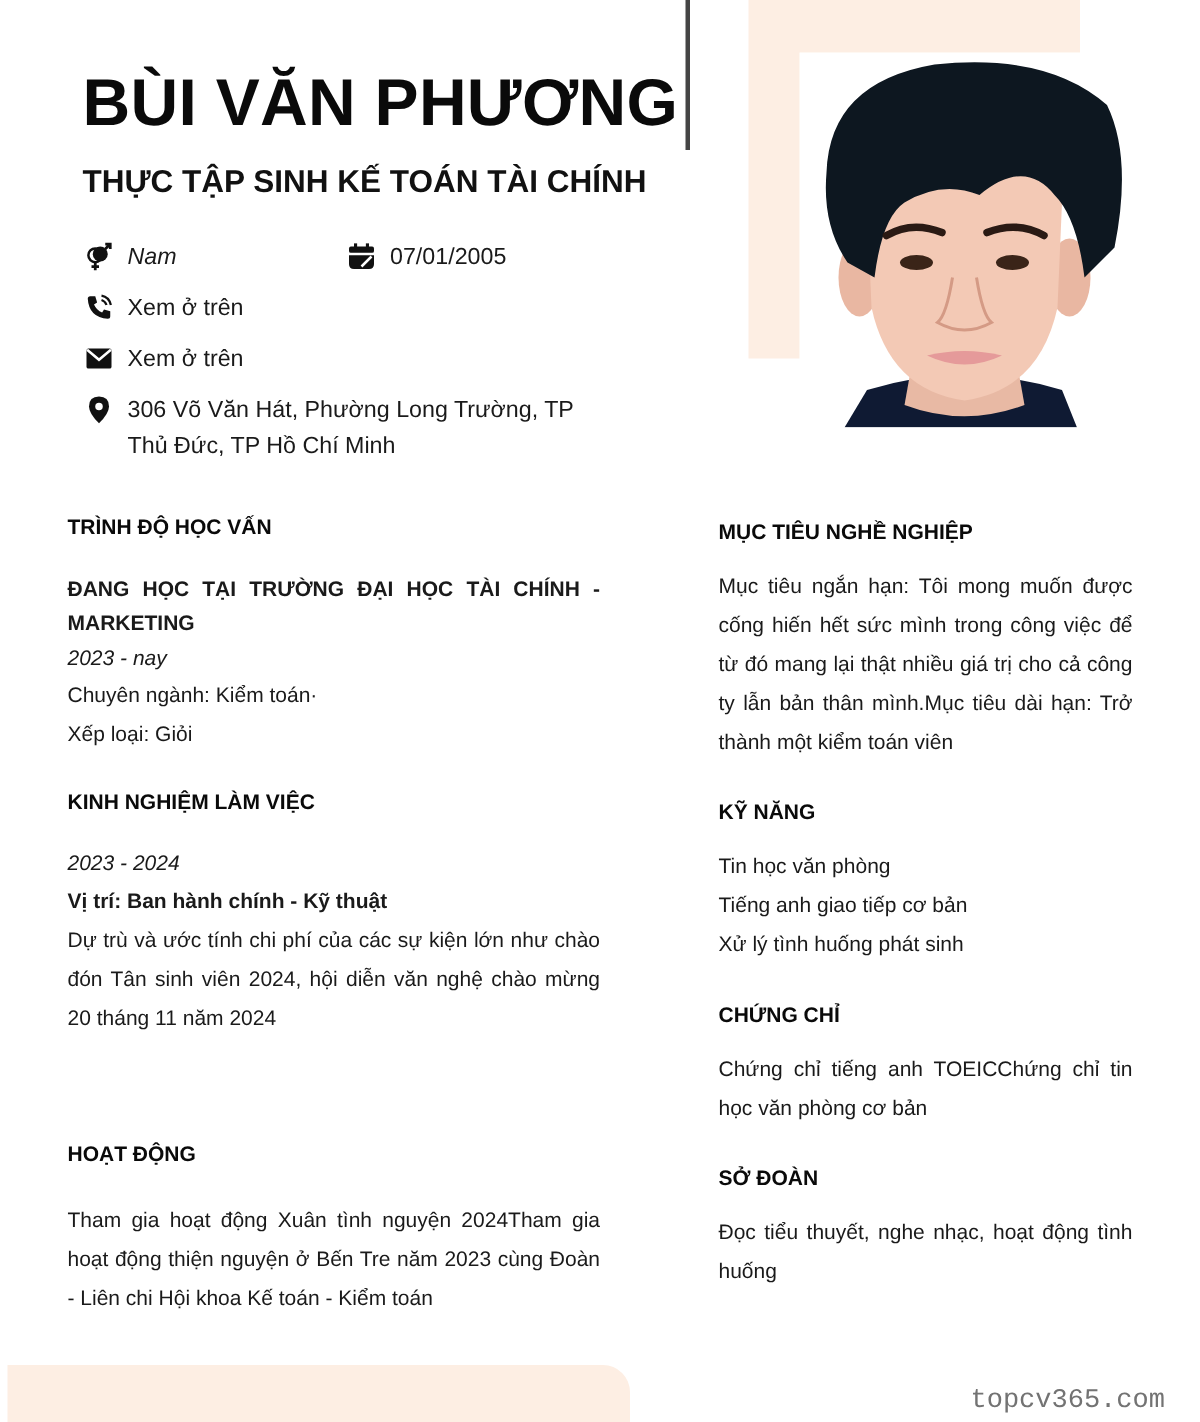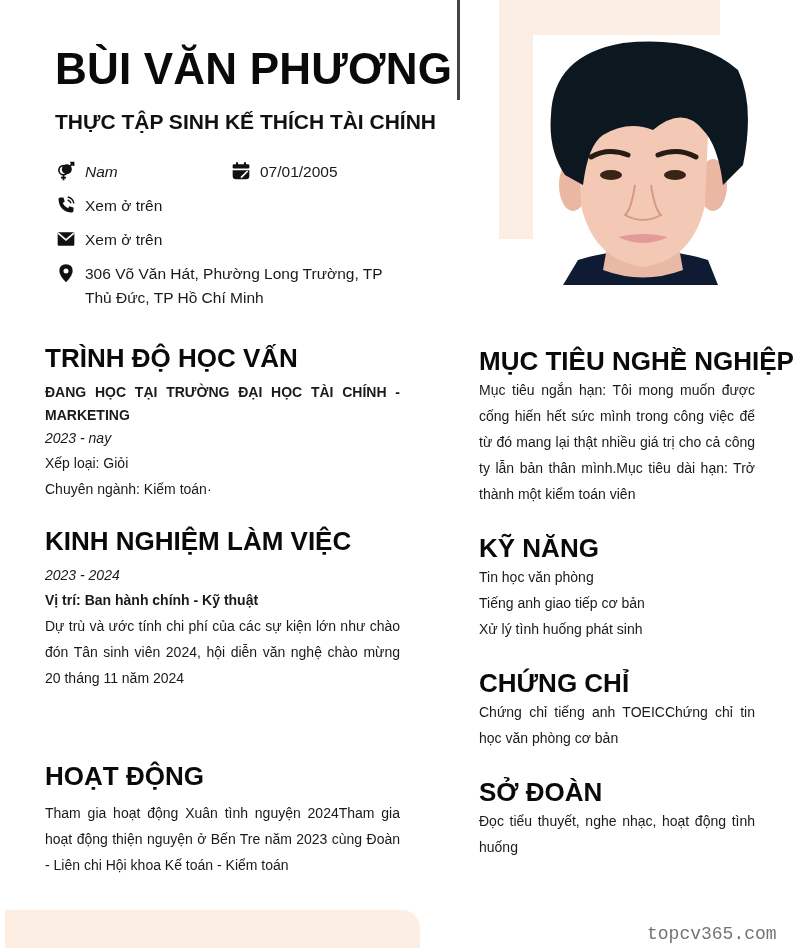--- a/index.html
+++ b/index.html
@@ -12,21 +12,21 @@
   .peach-bottom { position: absolute; left: 5px; top: 910px; width: 415px; height: 40px; background: #FDEEE3; border-top-right-radius: 18px; }
 
   .name { position: absolute; left: 55px; top: 44px; font-size: 44px; font-weight: 700; letter-spacing: 0.2px; color: #0a0a0a; white-space: nowrap; }
   .role { position: absolute; left: 55px; top: 110px; font-size: 21px; font-weight: 700; color: #111; white-space: nowrap; }
 
   .info { position: absolute; font-size: 15.5px; color: #1a1a1a; display: flex; align-items: flex-start; }
   .info .ic { width: 22px; height: 22px; margin-right: 8px; flex: none; display: flex; align-items: center; justify-content: center; }
   .info .ic svg { width: 20px; height: 20px; }
   .info .txt { line-height: 24px; }
 
-  .sec-title { position: absolute; font-size: 26px; font-weight: 700; color: #0a0a0a; white-space: nowrap; }
+  .sec-title { position: absolute; font-size: 14px; font-weight: 700; color: #0a0a0a; white-space: nowrap; }
   .block { position: absolute; font-size: 14px; color: #1a1a1a; line-height: 26px; text-align: justify; }
   .sub-title { font-weight: 700; font-size: 14px; line-height: 23px; text-align: justify; text-align-last: left; }
   .date { font-style: italic; font-size: 14px; line-height: 23px; }
   .plain { font-size: 14px; line-height: 26px; }
   .bold-line { font-weight: 700; line-height: 26px; }
   .watermark { position: absolute; left: 647px; top: 924px; font-family: "Liberation Mono", "DejaVu Sans Mono", monospace; font-size: 18px; color: #737373; }
 </style>
 </head>
 <body>
 
@@ -54,21 +54,21 @@
     <ellipse cx="78" cy="140" rx="11" ry="5" fill="#3a2418"></ellipse>
     <ellipse cx="142" cy="140" rx="11" ry="5" fill="#3a2418"></ellipse>
 
     <path d="M102 150 Q98 175 92 180 Q110 190 128 180 Q122 175 118 150" stroke="#d49a85" stroke-width="2" fill="none"></path>
 
     <path d="M85 202 Q110 196 135 202 Q110 214 85 202 Z" fill="#e59a9a"></path>
   </svg>
 </div>
 
 <div class="name">BÙI VĂN PHƯƠNG</div>
-<div class="role">THỰC TẬP SINH KẾ THÍCH TÀI CHÍNH</div>
+<div class="role">THỰC TẬP SINH KẾ TOÁN TÀI CHÍNH</div>
 
 <div class="info" style="left:55px; top:160px;font-style:italic;">
   <span class="ic">
     <svg viewBox="0 0 24 24">
         <circle cx="13" cy="10" r="6" fill="#111"></circle>
         <path d="M17 6 L21 2 M17 2 H21 V6" stroke="#111" stroke-width="2.2" fill="none"></path>
         <circle cx="9" cy="11" r="5.5" fill="none" stroke="#111" stroke-width="2"></circle>
         <path d="M9 16.5 V23 M6 20 H12" stroke="#111" stroke-width="2.2"></path>
       </svg>
   </span>
@@ -116,22 +116,22 @@
         <circle cx="12" cy="9.5" r="3" fill="#fff"></circle>
       </svg>
   </span>
   <span class="txt">306 Võ Văn Hát, Phường Long Trường, TP Thủ Đức, TP Hồ Chí Minh</span>
 </div>
 
 <div class="sec-title" style="left:45px; top:343px;">TRÌNH ĐỘ HỌC VẤN</div>
 <div class="block" style="left:45px; top:381px; width:355px;">
   <div class="sub-title">ĐANG HỌC TẠI TRƯỜNG ĐẠI HỌC TÀI CHÍNH - MARKETING</div>
   <div class="date">2023 - nay</div>
+  <div class="plain">Chuyên ngành: Kiểm toán·</div>
   <div class="plain">Xếp loại: Giỏi</div>
-  <div class="plain">Chuyên ngành: Kiểm toán·</div>
 </div>
 
 <div class="sec-title" style="left:45px; top:526px;">KINH NGHIỆM LÀM VIỆC</div>
 <div class="block" style="left:45px; top:564px; width:355px;">
   <div class="date">2023 - 2024</div>
   <div class="bold-line">Vị trí: Ban hành chính - Kỹ thuật</div>
   <div class="plain">Dự trù và ước tính chi phí của các sự kiện lớn như chào đón Tân sinh viên 2024, hội diễn văn nghệ chào mừng 20 tháng 11 năm 2024</div>
 </div>
 
 <div class="sec-title" style="left:45px; top:761px;">HOẠT ĐỘNG</div>

